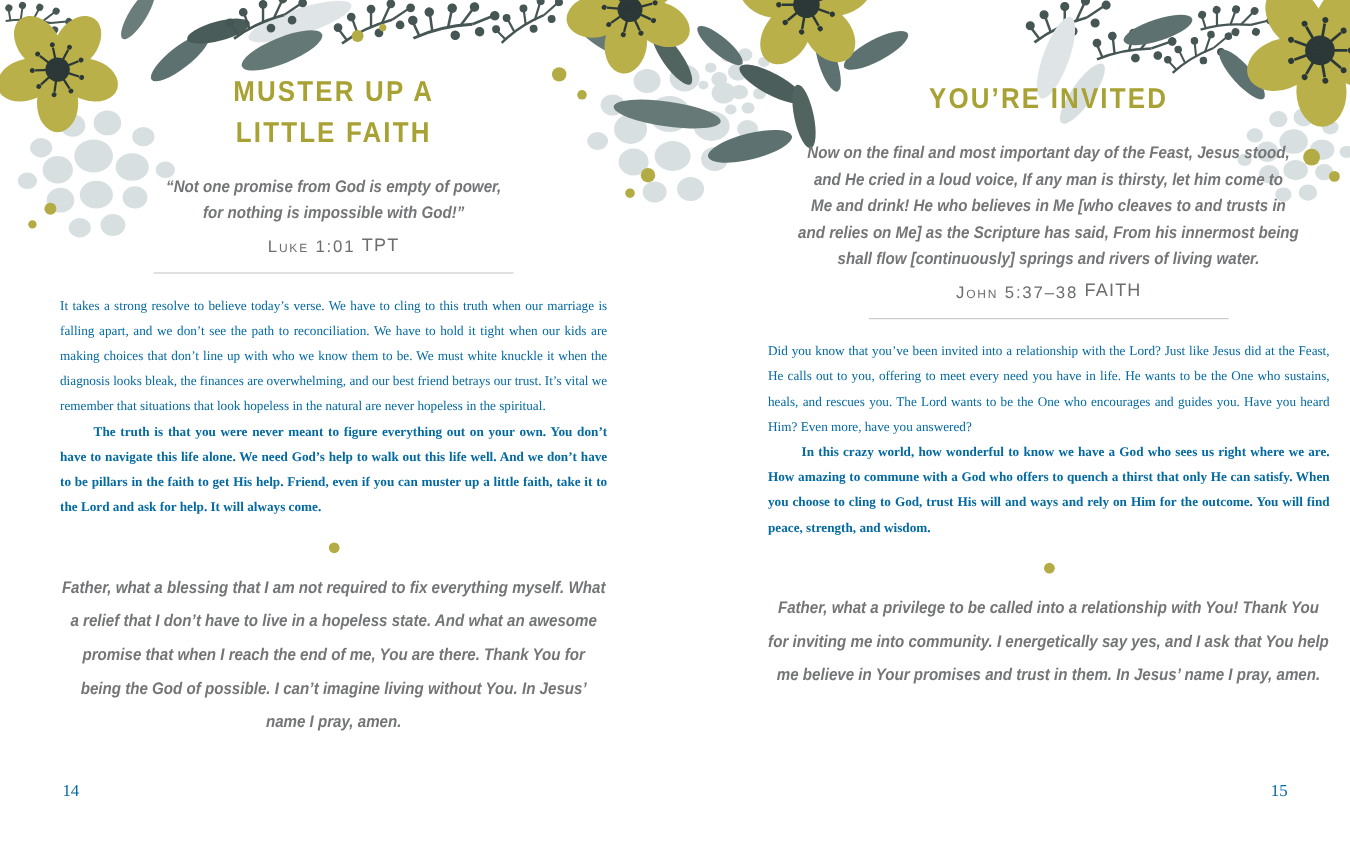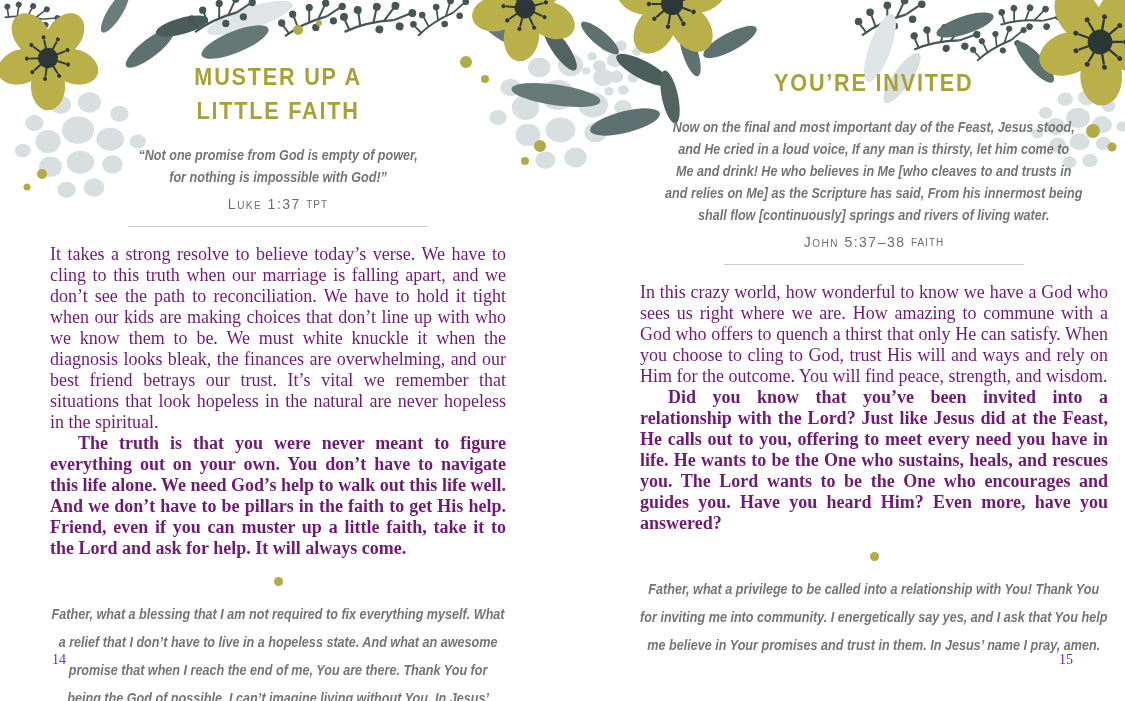--- a/index.html
+++ b/index.html
@@ -23,36 +23,36 @@
   }
   .verse{
     font-family:"Liberation Sans",sans-serif;font-style:italic;font-weight:bold;
     font-size:14px;line-height:22px;color:#737577;text-align:center;margin-top:8px;
   }
   .reference{
     font-family:"Liberation Sans",sans-serif;font-variant:small-caps;
     font-size:14px;letter-spacing:1.5px;color:#6b6d6f;text-align:center;margin-top:8px;
   }
   .ref-version{
-    font-variant:normal;font-size:10px;letter-spacing:1px;vertical-align:1px;
+    font-variant:normal;font-size:15px;letter-spacing:1px;vertical-align:1px;
   }
   .divider{height:1px;background:#cbcdcd;width:300px;margin:14px auto 0;}
   .body-text{margin-top:17px;}
   .body-text p{
-    font-size:18px;line-height:21px;text-align:justify;
-    color:#701a75;margin:0;
+    font-size:11px;line-height:21px;text-align:justify;
+    color:#0369a1;margin:0;
   }
   .body-text p + p{text-indent:28px;font-weight:bold;}
   .section-dot{width:9px;height:9px;border-radius:50%;background:#b3ab43;margin:18px auto 14px;}
   .prayer{
     font-family:"Liberation Sans",sans-serif;font-style:italic;font-weight:bold;
     font-size:14px;line-height:28px;color:#737577;text-align:center;margin-top:2px;
   }
   .page-number{
-    position:absolute;font-size:14px;color:#6d28d9;
+    position:absolute;font-size:14px;color:#0369a1;
     font-family:"Liberation Serif",serif;
   }
   #pn-left{left:52px;top:652px;}
   #pn-right{right:52px;top:652px;text-align:center;}
 </style>
 </head>
 <body>
 
 <svg class="ornament" width="1125" height="245" viewBox="0 0 1125 245" aria-hidden="true">
   <defs>
@@ -189,21 +189,21 @@
       <circle cx="1112" cy="147" r="4.5"></circle>
   </g>
 </svg>
 
 <section class="page page-left">
   <h1 class="title condensed multiline">MUSTER UP A
 LITTLE FAITH</h1>
   <div class="verse condensed multiline">“Not one promise from God is empty of power,
 for nothing is impossible with God!”</div>
   <div class="reference">
-    <span>Luke 1:37</span>
+    <span>Luke 1:01</span>
     <span class="ref-version">TPT</span>
   </div>
   <div class="divider"></div>
   <div class="body-text">
     <p>It takes a strong resolve to believe today’s verse. We have to cling to this truth when our marriage is falling apart, and we don’t see the path to reconciliation. We have to hold it tight when our kids are making choices that don’t line up with who we know them to be. We must white knuckle it when the diagnosis looks bleak, the finances are overwhelming, and our best friend betrays our trust. It’s vital we remember that situations that look hopeless in the natural are never hopeless in the spiritual.</p>
     <p>The truth is that you were never meant to figure everything out on your own. You don’t have to navigate this life alone. We need God’s help to walk out this life well. And we don’t have to be pillars in the faith to get His help. Friend, even if you can muster up a little faith, take it to the Lord and ask for help. It will always come.</p>
   </div>
   <div class="section-dot"></div>
   <div class="prayer condensed">Father, what a blessing that I am not required to fix everything myself. What a relief that I don’t have to live in a hopeless state. And what an awesome promise that when I reach the end of me, You are there. Thank You for being the God of possible. I can’t imagine living without You. In Jesus’ name I pray, amen.</div>
 </section>
@@ -214,21 +214,21 @@
 and He cried in a loud voice, If any man is thirsty, let him come to
 Me and drink! He who believes in Me [who cleaves to and trusts in
 and relies on Me] as the Scripture has said, From his innermost being
 shall flow [continuously] springs and rivers of living water.</div>
   <div class="reference">
     <span>John 5:37–38</span>
     <span class="ref-version">FAITH</span>
   </div>
   <div class="divider"></div>
   <div class="body-text">
+    <p>Did you know that you’ve been invited into a relationship with the Lord? Just like Jesus did at the Feast, He calls out to you, offering to meet every need you have in life. He wants to be the One who sustains, heals, and rescues you. The Lord wants to be the One who encourages and guides you. Have you heard Him? Even more, have you answered?</p>
     <p>In this crazy world, how wonderful to know we have a God who sees us right where we are. How amazing to commune with a God who offers to quench a thirst that only He can satisfy. When you choose to cling to God, trust His will and ways and rely on Him for the outcome. You will find peace, strength, and wisdom.</p>
-    <p>Did you know that you’ve been invited into a relationship with the Lord? Just like Jesus did at the Feast, He calls out to you, offering to meet every need you have in life. He wants to be the One who sustains, heals, and rescues you. The Lord wants to be the One who encourages and guides you. Have you heard Him? Even more, have you answered?</p>
   </div>
   <div class="section-dot"></div>
   <div class="prayer condensed">Father, what a privilege to be called into a relationship with You! Thank You for inviting me into community. I energetically say yes, and I ask that You help me believe in Your promises and trust in them. In Jesus’ name I pray, amen.</div>
 </section>
 
 <div class="page-number" id="pn-left">14</div>
 <div class="page-number" id="pn-right">15</div>
 
 </body></html>

